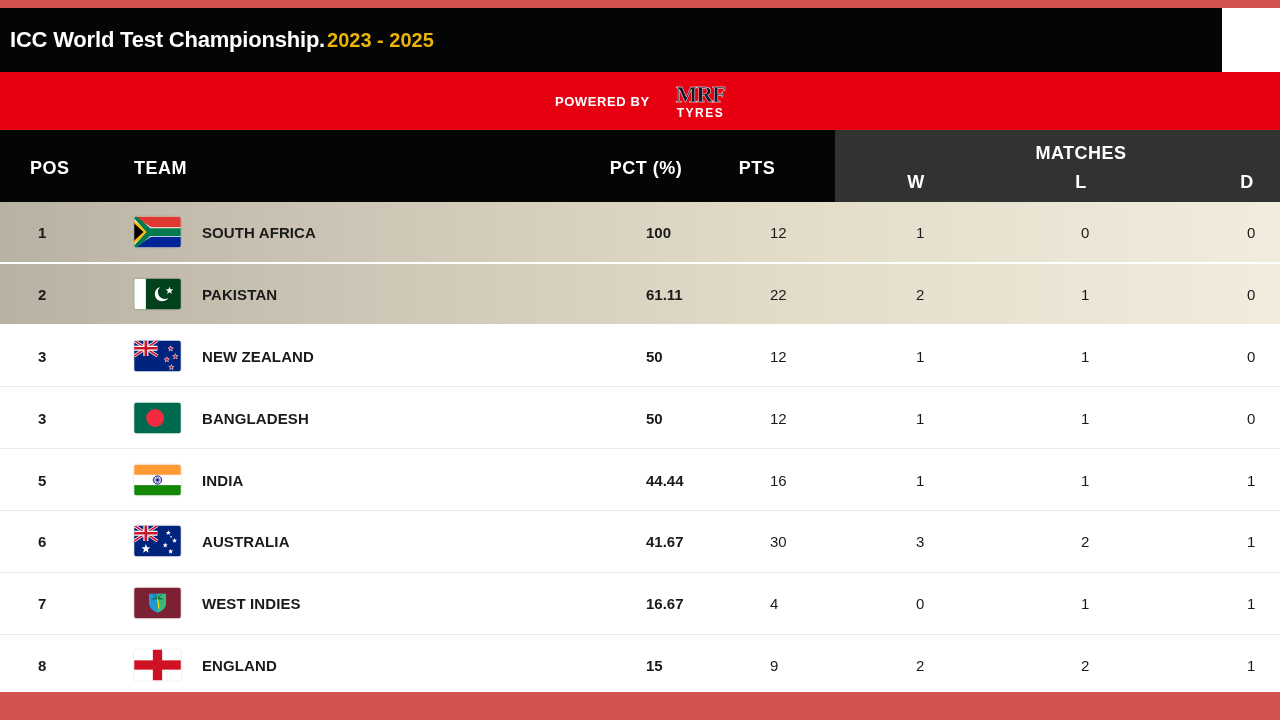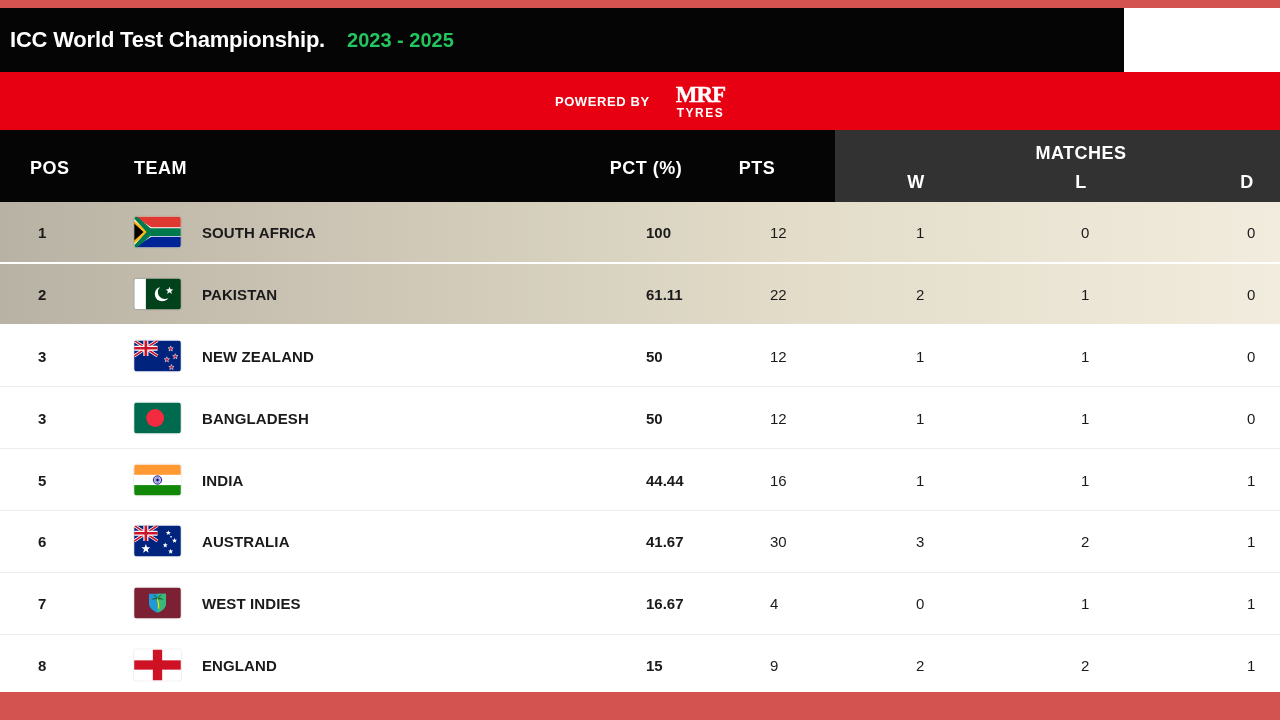--- a/index.html
+++ b/index.html
@@ -16,48 +16,48 @@
     position: absolute; left: 0; top: 0; width: 1280px; height: 8px;
     background: #d2534f;
   }
   .band-bottom {
     position: absolute; left: 0; top: 692px; width: 1280px; height: 28px;
     background: #d2534f;
   }
 
   
   .titlebar {
-    position: absolute; left: 0; top: 8px; width: 1124px; height: 64px;
+    position: absolute; left: 0; top: 8px; width: 1222px; height: 64px;
     background: #050505;
     display: flex; align-items: center; padding-left: 10px;
   }
   .title-main {
     color: #ffffff; font-size: 22px; font-weight: bold;
     letter-spacing: -0.2px; white-space: nowrap;
   }
   .title-years {
-    color: #22c55e; font-size: 20px; font-weight: bold;
-    margin-left: 22px; white-space: nowrap;
+    color: #eab308; font-size: 20px; font-weight: bold;
+    margin-left: 2px; white-space: nowrap;
   }
 
   
   .powerbar {
     position: absolute; left: 0; top: 72px; width: 1280px; height: 58px;
     background: #e60012;
     display: flex; align-items: center; justify-content: center;
   }
   .powered-label {
     color: #ffffff; font-size: 13px; font-weight: bold; letter-spacing: 0.6px;
   }
   .mrf-logo {
     margin-left: 26px; display: flex; flex-direction: column;
     align-items: center; justify-content: center; line-height: 1;
   }
   .mrf-top {
-    color: #ffffff; font-family: "Liberation Serif", serif;
+    color: #0f172a; font-family: "Liberation Serif", serif;
     font-size: 23px; font-weight: bold; letter-spacing: -1px;
     -webkit-text-stroke: 0.4px #fff;
   }
   .mrf-bot {
     color: #ffffff; font-family: Liberation Sans, sans-serif;
     font-size: 12px; font-weight: bold; letter-spacing: 1.5px;
     margin-top: 1px;
   }
 
   

